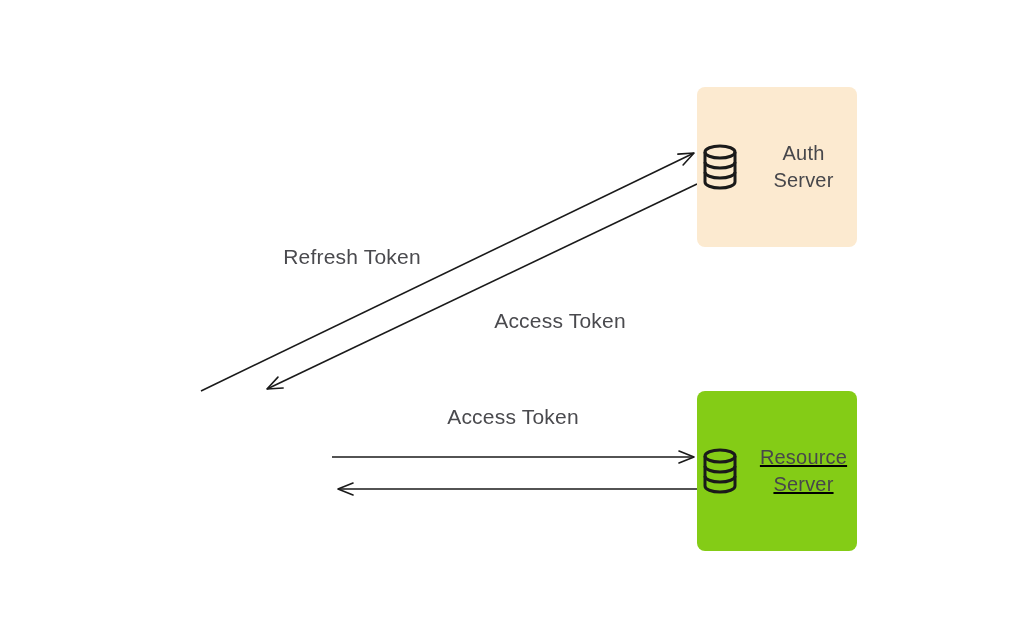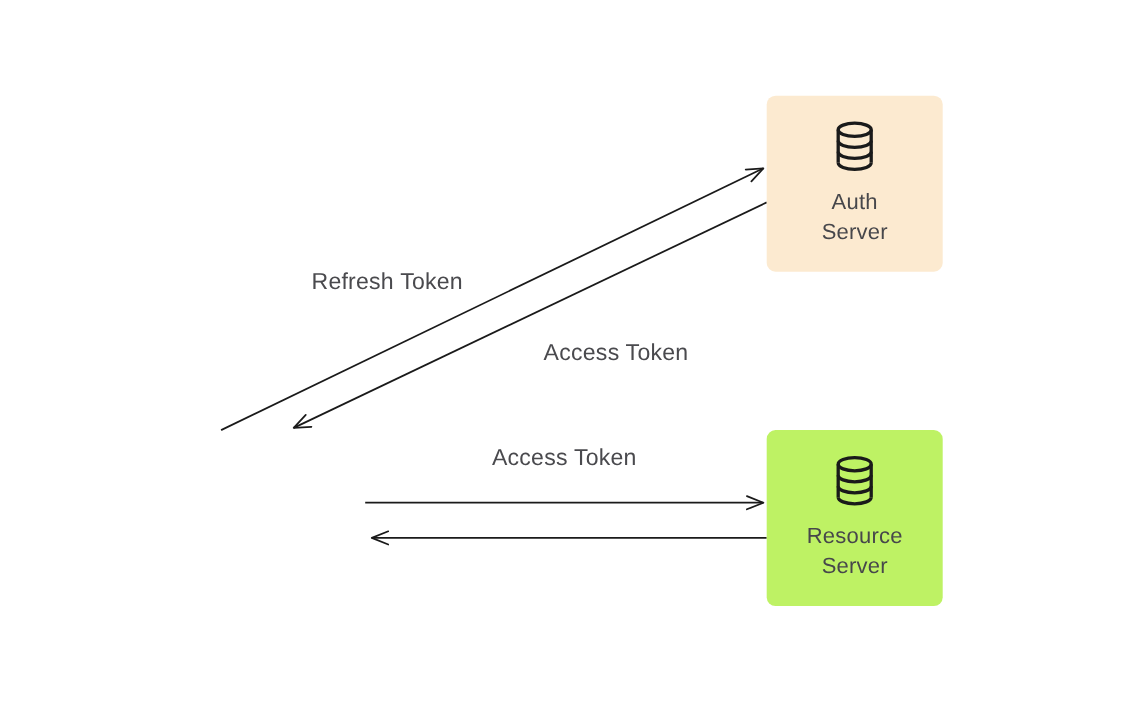--- a/index.html
+++ b/index.html
@@ -19,28 +19,28 @@
     width: 1024px;
     height: 640px;
   }
 
   .node {
     position: absolute;
     width: 160px;
     height: 160px;
     border-radius: 8px;
     display: flex;
-    flex-direction: column;
+    flex-direction: row;
     align-items: center;
     justify-content: center;
     gap: 15px;
   }
   .node-auth     { left: 697px; top: 87px;  background: #fcead0; }
   .node-client   { left: 168px; top: 391px; background: #f5f5f5; }
-  .node-resource { left: 697px; top: 391px; background: #bef264; }
+  .node-resource { left: 697px; top: 391px; background: #84cc16; text-decoration: underline; }
 
   .node-label {
     font-size: 20px;
     line-height: 27px;
     color: #47474b;
     text-align: center;
     max-width: 100px;
     letter-spacing: 0.2px;
   }
 

